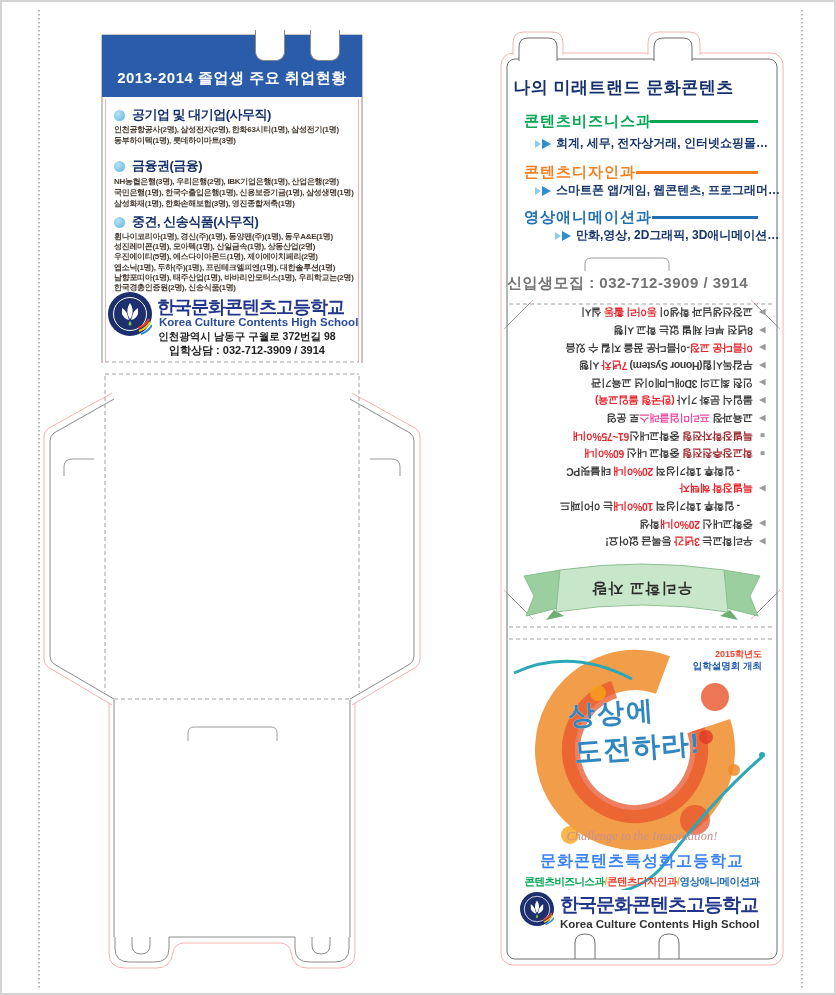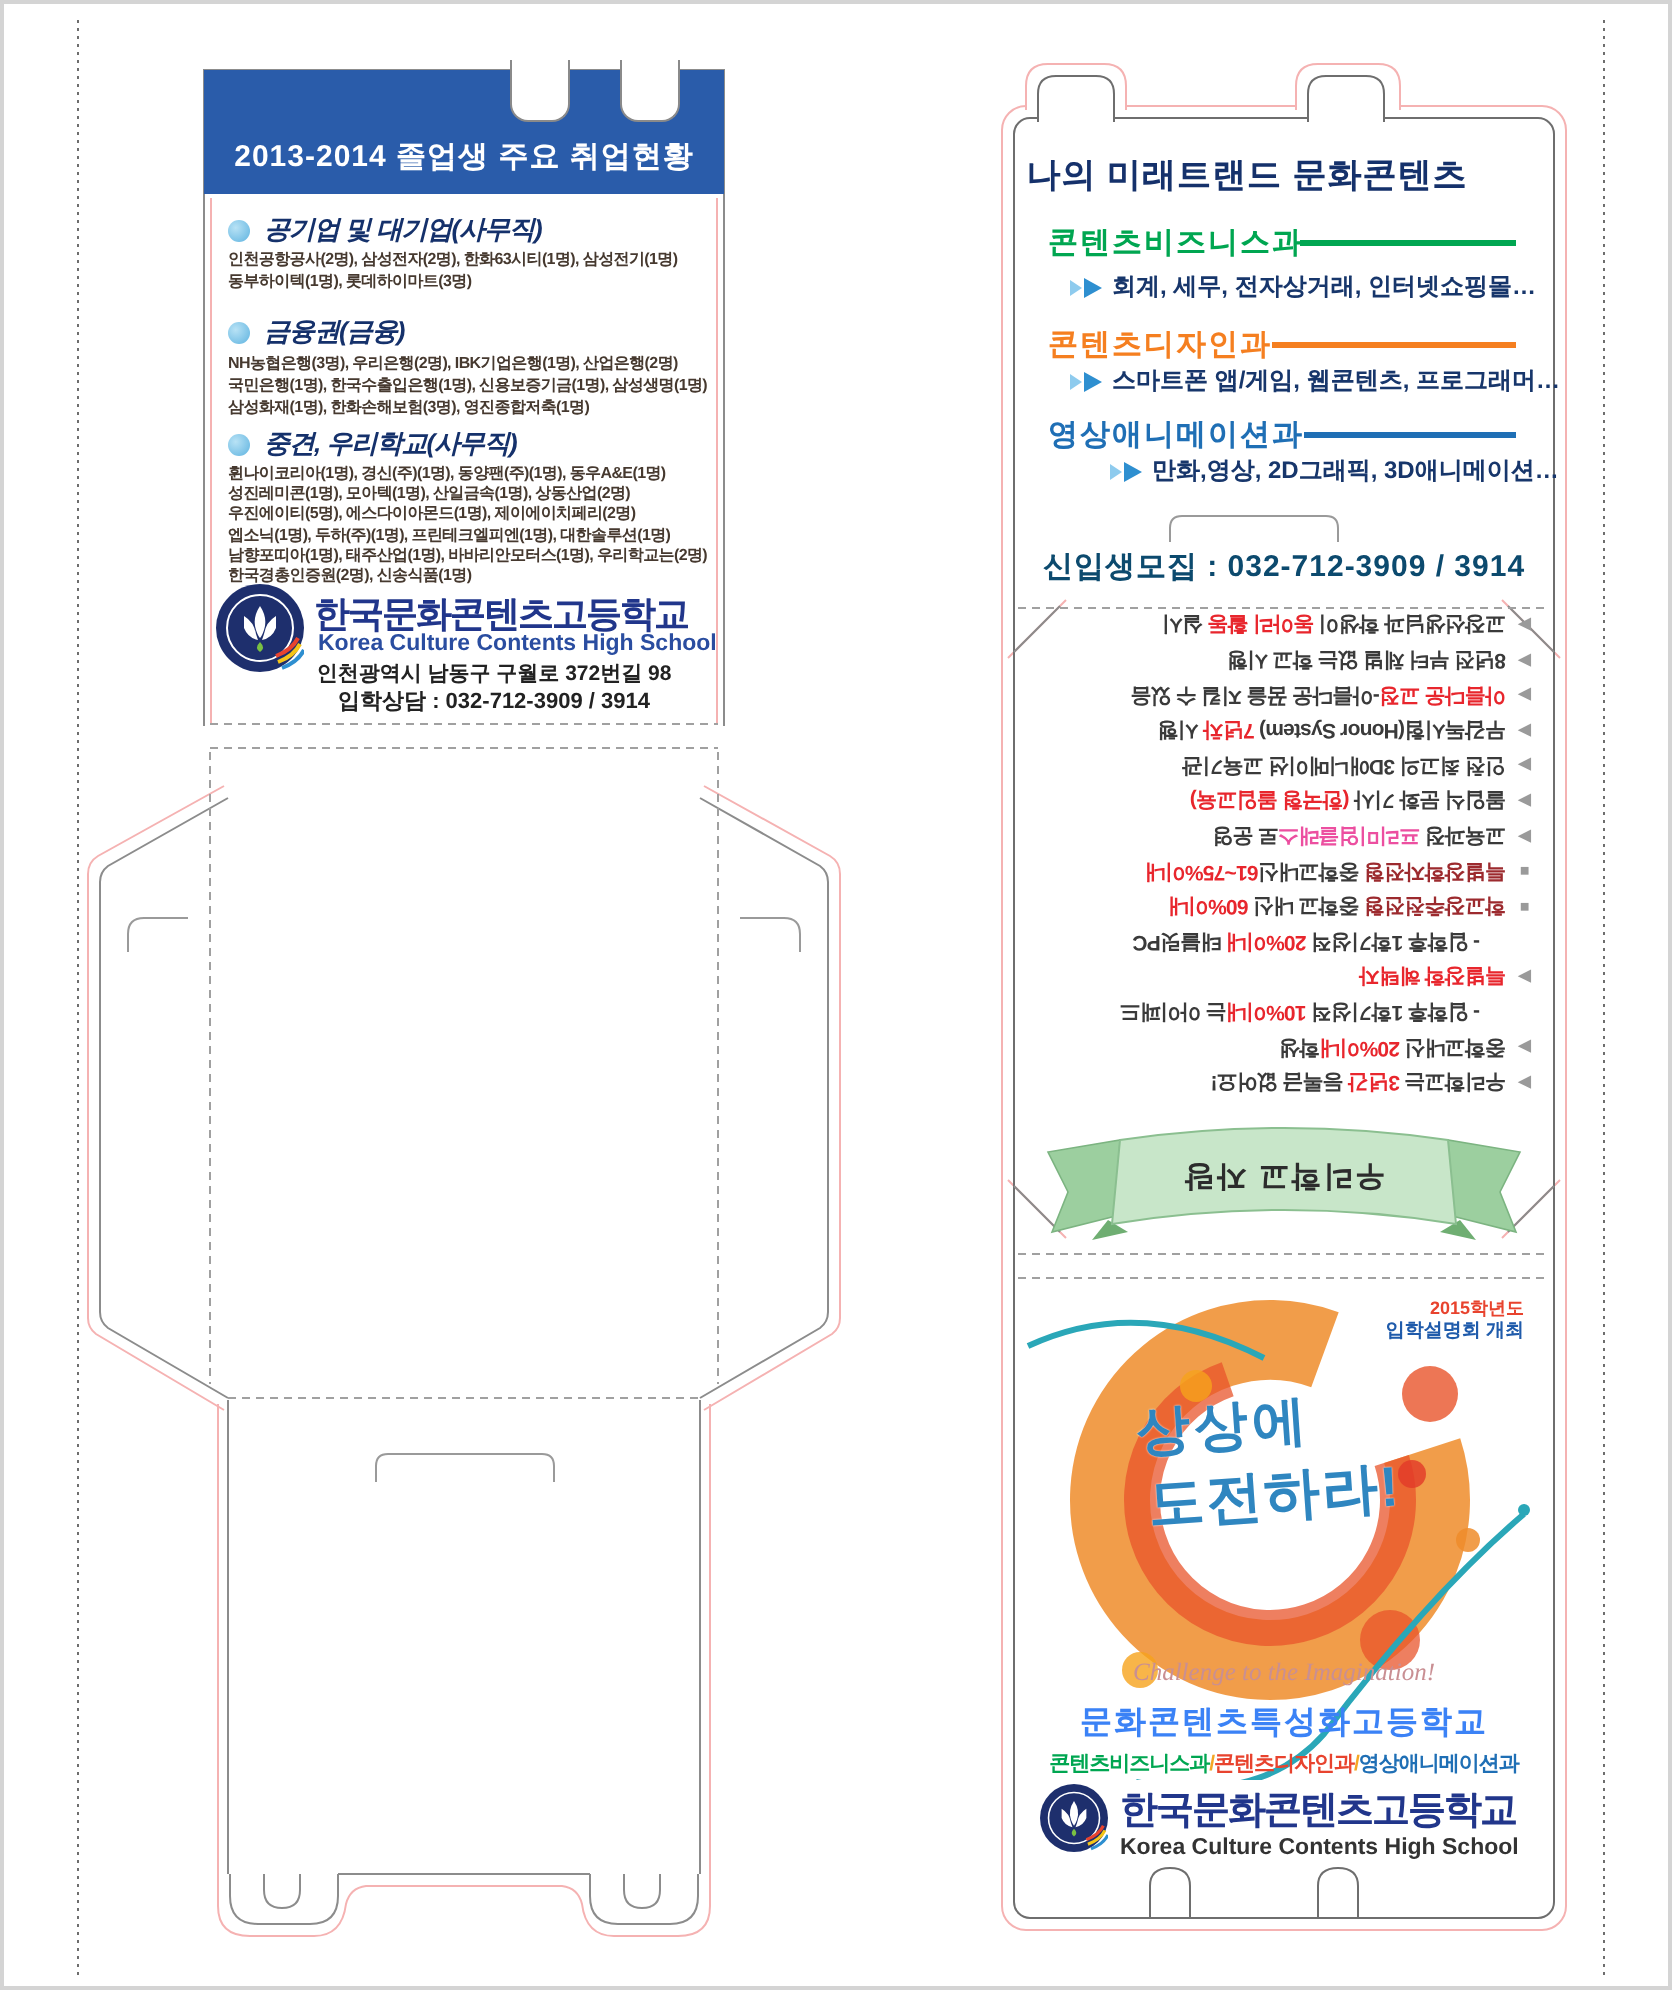--- a/index.html
+++ b/index.html
@@ -11,21 +11,21 @@
 
   
   .blue-header{left:100px;top:33px;width:260px;height:62px;background:#2a5caa;
                display:flex;align-items:flex-end;justify-content:center;padding-bottom:9px;box-sizing:border-box;}
   .blue-header .t{color:#fff;font-weight:bold;font-size:15px;letter-spacing:0.5px;}
   .slot{position:absolute;top:-5px;width:28px;height:30px;background:#fff;border:1px solid #8a8a8a;
         border-top:none;border-radius:0 0 9px 9px;}
   .sec-title{display:flex;align-items:center;gap:7px;}
   .dot{width:11px;height:11px;border-radius:50%;flex:none;
        background:radial-gradient(circle at 35% 35%,#b8e2f5,#5eb3e0);}
-  .sec-title .t{font-size:13px;font-weight:bold;color:#15316b;letter-spacing:-0.5px;font-style:italic;}
+  .sec-title .t{font-size:13px;font-weight:bold;color:#15316b;letter-spacing:-0.5px;}
   .companies{font-size:8px;font-weight:bold;color:#46392f;letter-spacing:-0.3px;white-space:nowrap;}
   .companies div{height:10.2px;line-height:10.2px;}
   .sec1-lines div{height:11px;line-height:11px;}
   .emblem{border-radius:50%;background:#1e2f6d;position:relative;}
   .emblem svg{position:absolute;left:0;top:0;}
   .kr-name{font-weight:bold;color:#21368b;letter-spacing:-1px;white-space:nowrap;}
   .en-name{font-weight:bold;color:#2a4da0;white-space:nowrap;}
   .addr{font-size:10.5px;font-weight:bold;color:#222;text-align:center;}
   .phone{font-size:11px;font-weight:bold;color:#222;text-align:center;}
 
@@ -36,22 +36,22 @@
   .dept-line{height:0;border-top:3px solid;}
   .dept-desc{display:flex;align-items:center;gap:5px;font-size:12px;font-weight:bold;
              color:#17366b;white-space:nowrap;}
   .arr{width:0;height:0;border-top:5px solid transparent;border-bottom:5px solid transparent;
        border-left:9px solid #2e8fd0;position:relative;}
   .arr2{width:0;height:0;border-top:4px solid transparent;border-bottom:4px solid transparent;
         border-left:6px solid #8ecbee;margin-right:-4px;}
   .c-green{color:#00a651;}.b-green{border-color:#00a651;}
   .c-orange{color:#f57f20;}.b-orange{border-color:#f57f20;}
   .c-blue{color:#1f6fb5;}.b-blue{border-color:#1f6fb5;}
-  .recruit{left:505px;top:272px;width:270px;text-align:center;font-size:15px;font-weight:bold;
-           color:#0c4a6e;letter-spacing:0.5px;}
+  .recruit{left:505px;top:272px;width:270px;text-align:left;font-size:15px;font-weight:bold;
+           color:#737373;letter-spacing:0.5px;}
 
   .flip{transform:rotate(180deg);}
   .pride{left:508px;top:300px;width:258px;height:252px;padding-top:4px;box-sizing:border-box;}
   .pride-line{display:flex;align-items:center;gap:4px;height:17.6px;font-size:10.5px;
               font-weight:bold;color:#3a3a3a;white-space:nowrap;letter-spacing:-0.4px;}
   .pride-line .b{flex:none;width:11px;text-align:center;color:#9a9a9a;font-size:8px;}
   .pride-line.indent{padding-left:13px;}
   .sg-k{color:#3a3a3a;} .sg-r{color:#e8262d;} .sg-m{color:#9c2a2e;} .sg-p{color:#ec4fa0;}
   .sg-g{color:#00a651;} .sg-o{color:#f5a623;} .sg-ro{color:#e8432e;} .sg-b{color:#1f6fb5;}
 
@@ -138,21 +138,21 @@
     <span class="t">금융권(금융)</span>
   </div>
   <div class="abs z2 companies sec1-lines" style="left:112px;top:174px;">
     <div>NH농협은행(3명), 우리은행(2명), IBK기업은행(1명), 산업은행(2명)</div>
     <div>국민은행(1명), 한국수출입은행(1명), 신용보증기금(1명), 삼성생명(1명)</div>
     <div>삼성화재(1명), 한화손해보험(3명), 영진종합저축(1명)</div>
   </div>
 
   <div class="abs z2 sec-title" style="left:112px;top:211px;">
     <span class="dot"></span>
-    <span class="t">중견, 우리학교(사무직)</span>
+    <span class="t">중견, 신송식품(사무직)</span>
   </div>
   <div class="abs z2 companies" style="left:112px;top:230px;">
     <div>휜나이코리아(1명), 경신(주)(1명), 동양팬(주)(1명), 동우A&amp;E(1명)</div>
     <div>성진레미콘(1명), 모아텍(1명), 산일금속(1명), 상동산업(2명)</div>
     <div>우진에이티(5명), 에스다이아몬드(1명), 제이에이치페리(2명)</div>
     <div>엡소닉(1명), 두하(주)(1명), 프린테크엘피엔(1명), 대한솔루션(1명)</div>
     <div>남향포띠아(1명), 태주산업(1명), 바바리안모터스(1명), 우리학교는(2명)</div>
     <div>한국경총인증원(2명), 신송식품(1명)</div>
   </div>
 

